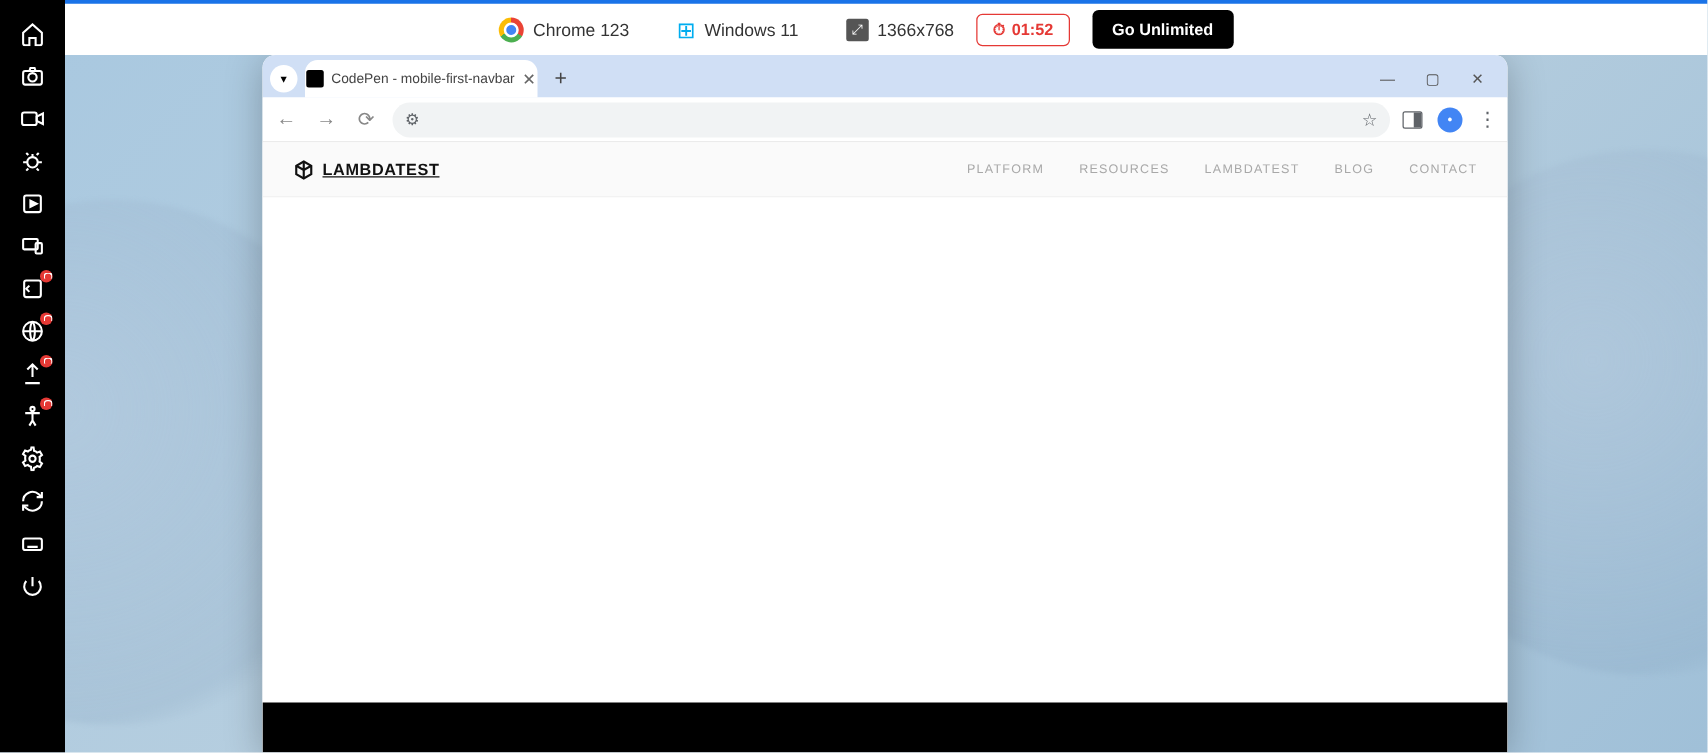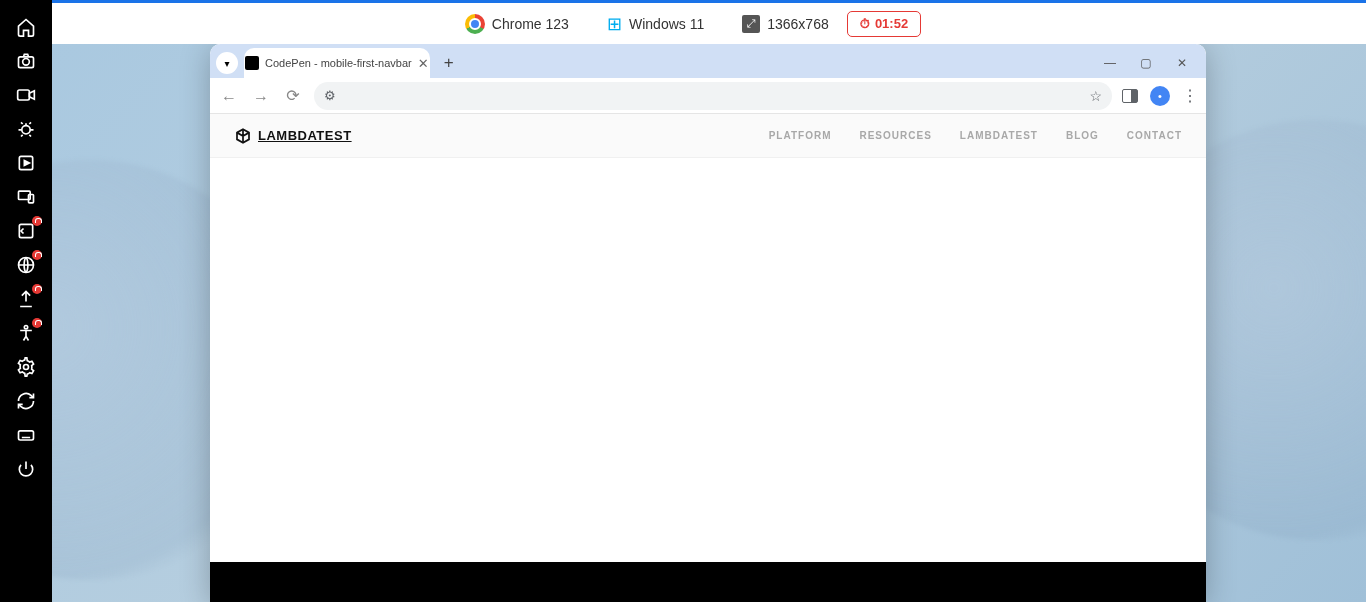--- a/index.html
+++ b/index.html
@@ -127,21 +127,21 @@
 .page {
   flex: 1; display: flex; flex-direction: column; background: #fff;
 }
 .site-header {
   height: 44px; background: #fafafa; display: flex; align-items: center;
   padding: 0 24px; border-bottom: 1px solid #f0f0f0;
 }
 .logo-block { display: flex; align-items: center; gap: 6px; color: #111; font-weight: 700; letter-spacing: 0.5px; font-size: 13px; text-decoration: underline;}
 .logo-mark { width: 18px; height: 18px; }
 .site-nav { margin-left: auto; display: flex; gap: 28px; }
-.site-nav a { color: #a8a8a8; font-size: 10px; letter-spacing: 1px; font-weight: 700; text-decoration: none; cursor: pointer; }
+.site-nav a { color: #a8a8a8; font-size: 10px; letter-spacing: 1px; font-weight: 400; text-decoration: none; cursor: pointer; }
 .page-body { flex: 1; background: #fff; }
 .black-band { height: 40px; background: #000; }
 
 .bg-blob {
   position: absolute; width: 420px; height: 420px; border-radius: 50%;
   background: radial-gradient(circle at 40% 40%, rgba(180,200,220,0.5), rgba(120,150,180,0.15) 70%, transparent 75%);
   filter: blur(2px);
 }
 </style>
 </head>
@@ -160,20 +160,21 @@
     <span>Windows 11</span>
   </div>
   <div class="item">
     <span class="res-icon">⤢</span>
     <span>1366x768</span>
   </div>
   <div class="timer-pill">
     <span>⏱</span>
     <span>01:52</span>
   </div>
+  <button class="go-unlimited">Go Unlimited</button>
 </div>
 
 <div class="side-rail">
   <div class="rail-item">
     <svg viewBox="0 0 24 24" fill="none" stroke="currentColor" stroke-width="2">
         <path d="M3 11l9-8 9 8v10a2 2 0 0 1-2 2h-4v-7h-6v7H5a2 2 0 0 1-2-2z"></path>
       </svg>
   </div>
   <div class="rail-item">
     <svg viewBox="0 0 24 24" fill="none" stroke="currentColor" stroke-width="2">

